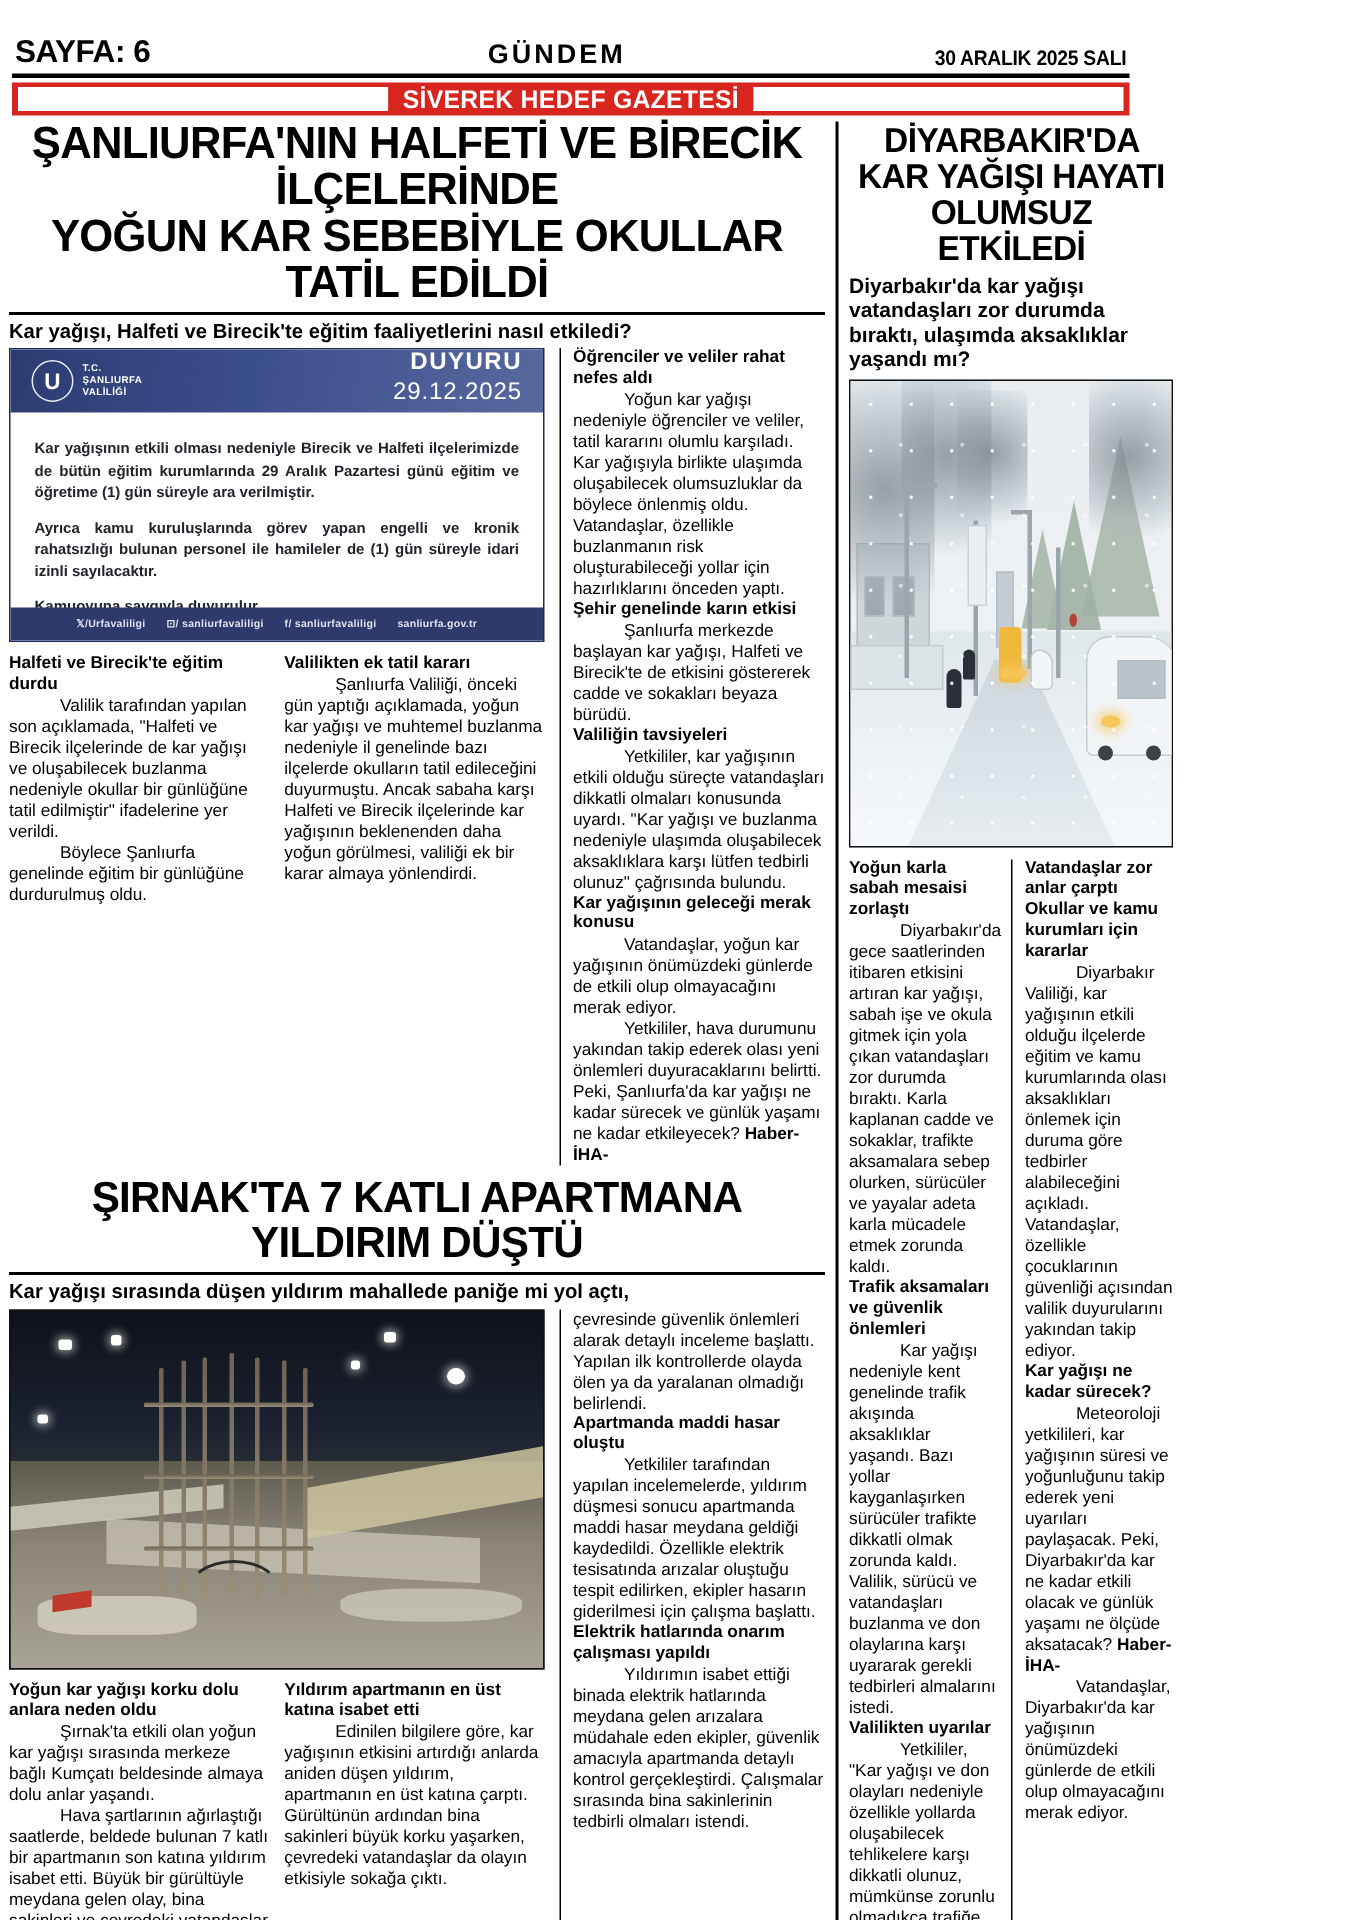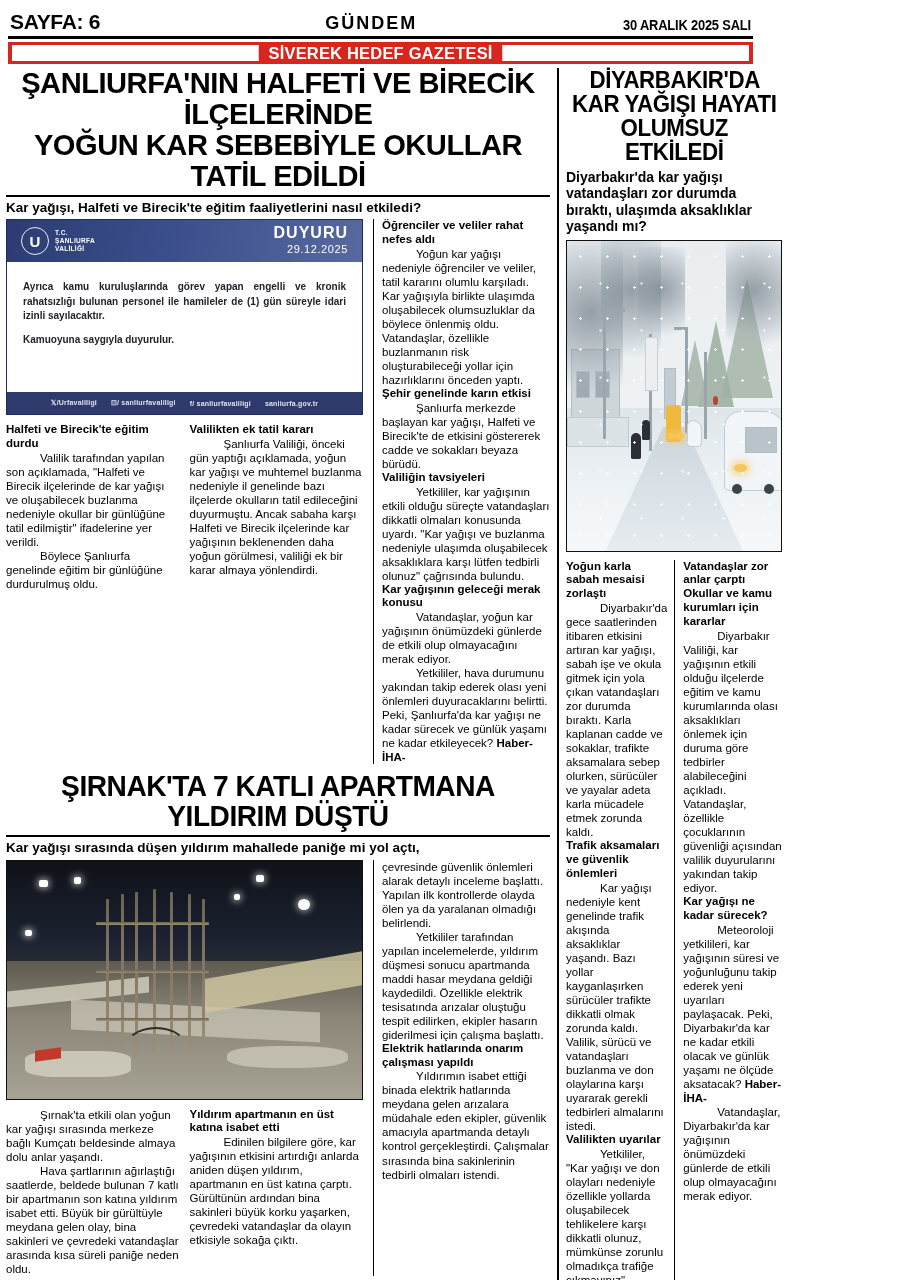--- a/index.html
+++ b/index.html
@@ -13,21 +13,21 @@
     height: 1280px;
     font-family: "Liberation Sans", sans-serif;
     color: #000;
     overflow: hidden;
   }
   .page {
     position: relative;
     width: 761px;
     height: 1280px;
     box-sizing: border-box;
-    padding: 0 6px;
+    padding: 13px 6px;
   }
 
   
   .masthead {
     display: flex;
     align-items: flex-end;
     justify-content: space-between;
     height: 32px;
     padding: 0 4px 0 4px;
   }
@@ -226,21 +226,21 @@
     letter-spacing: 0.3px;
   }
   .poster-duyuru {
     text-align: right;
     color: #fff;
   }
   .poster-duyuru .dy {
     font-size: 16px; font-weight: bold; letter-spacing: 1px; line-height: 1;
   }
   .poster-duyuru .dt {
-    font-size: 11px; letter-spacing: 0.6px; line-height: 1.5;
+    font-size: 16px; letter-spacing: 0.6px; line-height: 1.5;
   }
   .poster-body {
     padding: 18px 16px 4px 16px;
     color: #20232b;
   }
   .poster-body p {
     margin: 0 0 9px 0;
     font-size: 10px;
     font-weight: bold;
     line-height: 1.45;
@@ -417,20 +417,21 @@
                     <div>ŞANLIURFA</div>
                     <div>VALİLİĞİ</div>
                   </div>
                 </div>
                 <div class="poster-duyuru">
                   <div class="dy">DUYURU</div>
                   <div class="dt">29.12.2025</div>
                 </div>
               </div>
               <div class="poster-body">
+                <p>Kar yağışının etkili olması nedeniyle Birecik ve Halfeti ilçelerimizde de bütün eğitim kurumlarında 29 Aralık Pazartesi günü eğitim ve öğretime (1) gün süreyle ara verilmiştir.</p>
                 <p>Ayrıca kamu kuruluşlarında görev yapan engelli ve kronik rahatsızlığı bulunan personel ile hamileler de (1) gün süreyle idari izinli sayılacaktır.</p>
                 <p>Kamuoyuna saygıyla duyurulur.</p>
               </div>
               <div class="poster-foot">
                 <span>𝕏/Urfavaliligi</span>
                 <span>⊡/ sanliurfavaliligi</span>
                 <span>f/ sanliurfavaliligi</span>
                 <span>sanliurfa.gov.tr</span>
               </div>
             </div>
@@ -504,33 +505,35 @@
               <div class="pd-light" style="left:70%; top:6%; width:8px; height:7px;"></div>
               <div class="pd-light" style="left:82%; top:16%; width:12px; height:11px; border-radius:50%;"></div>
               <div class="pd-light" style="left:5%; top:29%; width:7px; height:6px;"></div>
               <div class="pd-light" style="left:64%; top:14%; width:6px; height:6px;"></div>
             </div>
 
             <div class="cap-space"></div>
 
             <div class="two-col" style="gap:10px; margin-top:4px;">
               <div class="tcol">
+                <div class="subhead">Yoğun kar yağışı korku dolu anlara neden oldu</div>
                 <p class="body">Şırnak'ta etkili olan yoğun kar yağışı sırasında merkeze bağlı Kumçatı beldesinde almaya dolu anlar yaşandı.</p>
                 <p class="body">Hava şartlarının ağırlaştığı saatlerde, beldede bulunan 7 katlı bir apartmanın son katına yıldırım isabet etti. Büyük bir gürültüyle meydana gelen olay, bina sakinleri ve çevredeki vatandaşlar arasında kısa süreli paniğe neden oldu.</p>
               </div>
               <div class="tcol">
                 <div class="subhead">Yıldırım apartmanın en üst katına isabet etti</div>
                 <p class="body">Edinilen bilgilere göre, kar yağışının etkisini artırdığı anlarda aniden düşen yıldırım, apartmanın en üst katına çarptı. Gürültünün ardından bina sakinleri büyük korku yaşarken, çevredeki vatandaşlar da olayın etkisiyle sokağa çıktı.</p>
 
               </div>
             </div>
           </div>
 
           <div class="tcol sep" style="width:168px; flex:0 0 168px;">
             <p class="body cont">çevresinde güvenlik önlemleri alarak detaylı inceleme başlattı. Yapılan ilk kontrollerde olayda ölen ya da yaralanan olmadığı belirlendi.</p>
+            <div class="subhead">Apartmanda maddi hasar oluştu</div>
             <p class="body">Yetkililer tarafından yapılan incelemelerde, yıldırım düşmesi sonucu apartmanda maddi hasar meydana geldiği kaydedildi. Özellikle elektrik tesisatında arızalar oluştuğu tespit edilirken, ekipler hasarın giderilmesi için çalışma başlattı.</p>
             <div class="subhead">Elektrik hatlarında onarım çalışması yapıldı</div>
             <p class="body">Yıldırımın isabet ettiği binada elektrik hatlarında meydana gelen arızalara müdahale eden ekipler, güvenlik amacıyla apartmanda detaylı kontrol gerçekleştirdi. Çalışmalar sırasında bina sakinlerinin tedbirli olmaları istendi.</p>
 
           </div>
         </div>
       </div>
 
     </div>
 

